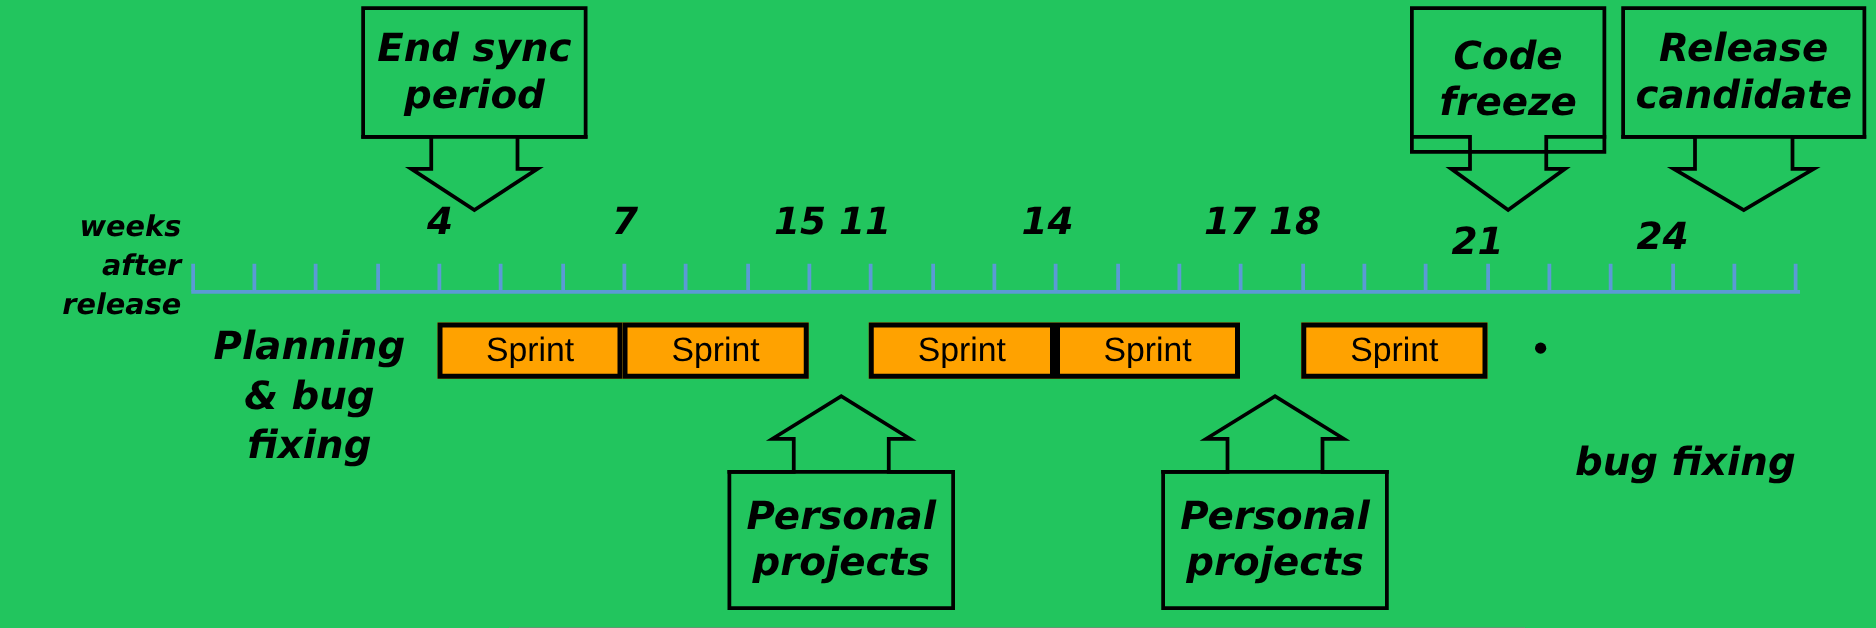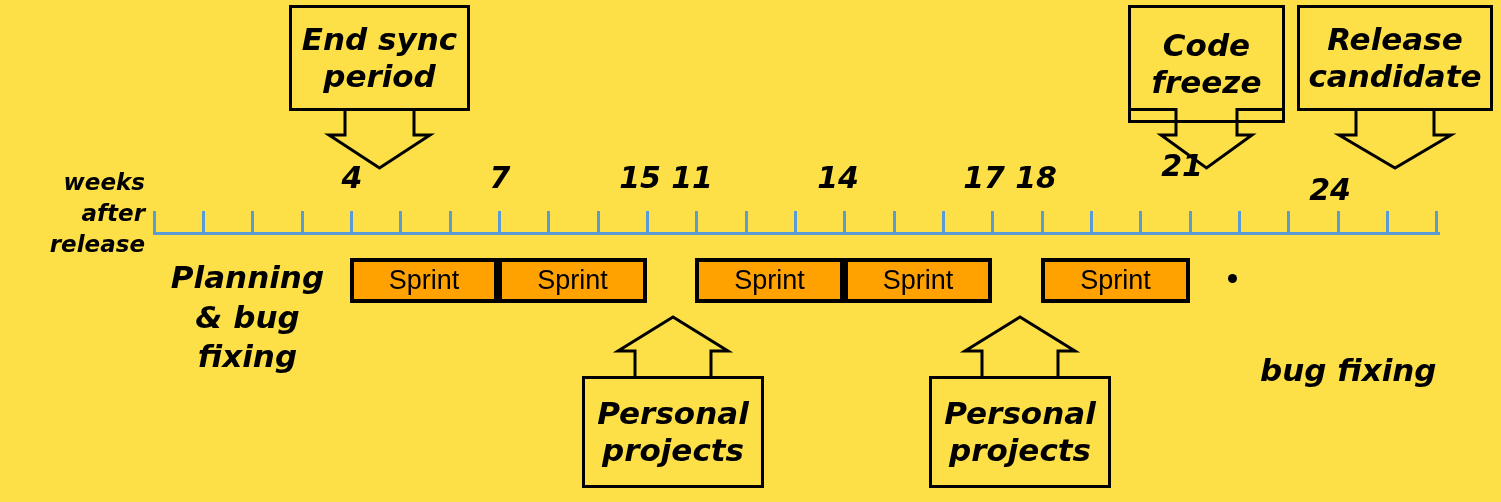--- a/index.html
+++ b/index.html
@@ -4,21 +4,21 @@
 <style>
   html, body {
     margin: 0;
     padding: 0;
     background: #808080;
   }
   #canvas {
     position: relative;
     width: 1501px;
     height: 502px;
-    background: #fde047;
+    background: #22c55e;
     font-family: "DejaVu Sans", sans-serif;
     overflow: hidden;
   }
   .callout-box {
     position: absolute;
     border: 3px solid #000000;
     background: transparent;
     display: flex;
     align-items: center;
     justify-content: center;
@@ -146,21 +146,21 @@
     <path d="M 0 1.5 L 59 1.5 L 59 27 L 42 27 L 98 60 L 154 27 L 137 27 L 137 1.5 L 196 1.5" fill="none" stroke="#000000" stroke-width="3"></path>
   </svg>
 
   <div class="tick-label" style="left:322px; top:160px; width:60px;">4</div>
   <div class="tick-label" style="left:470px; top:160px; width:60px;">7</div>
   <div class="tick-label" style="left:610px; top:160px; width:60px;">15</div>
   <div class="tick-label" style="left:662px; top:160px; width:60px;">11</div>
   <div class="tick-label" style="left:808px; top:160px; width:60px;">14</div>
   <div class="tick-label" style="left:954px; top:160px; width:60px;">17</div>
   <div class="tick-label" style="left:1006px; top:160px; width:60px;">18</div>
-  <div class="tick-label" style="left:1152px; top:148px; width:60px;">21</div>
+  <div class="tick-label" style="left:1152px; top:176px; width:60px;">21</div>
   <div class="tick-label" style="left:1300px; top:160px; width:60px;margin-top:12px;">24</div>
 
   <div class="axis-line" style="left:153px; top:232px; width:1287px; height:3px;"></div>
 
   <div class="axis-tick" style="left:153px;  top:211px; height:22px;"></div>
   <div class="axis-tick" style="left:202px;  top:211px; height:22px;"></div>
   <div class="axis-tick" style="left:251px;  top:211px; height:22px;"></div>
   <div class="axis-tick" style="left:301px;  top:211px; height:22px;"></div>
   <div class="axis-tick" style="left:350px;  top:211px; height:22px;"></div>
   <div class="axis-tick" style="left:399px;  top:211px; height:22px;"></div>

